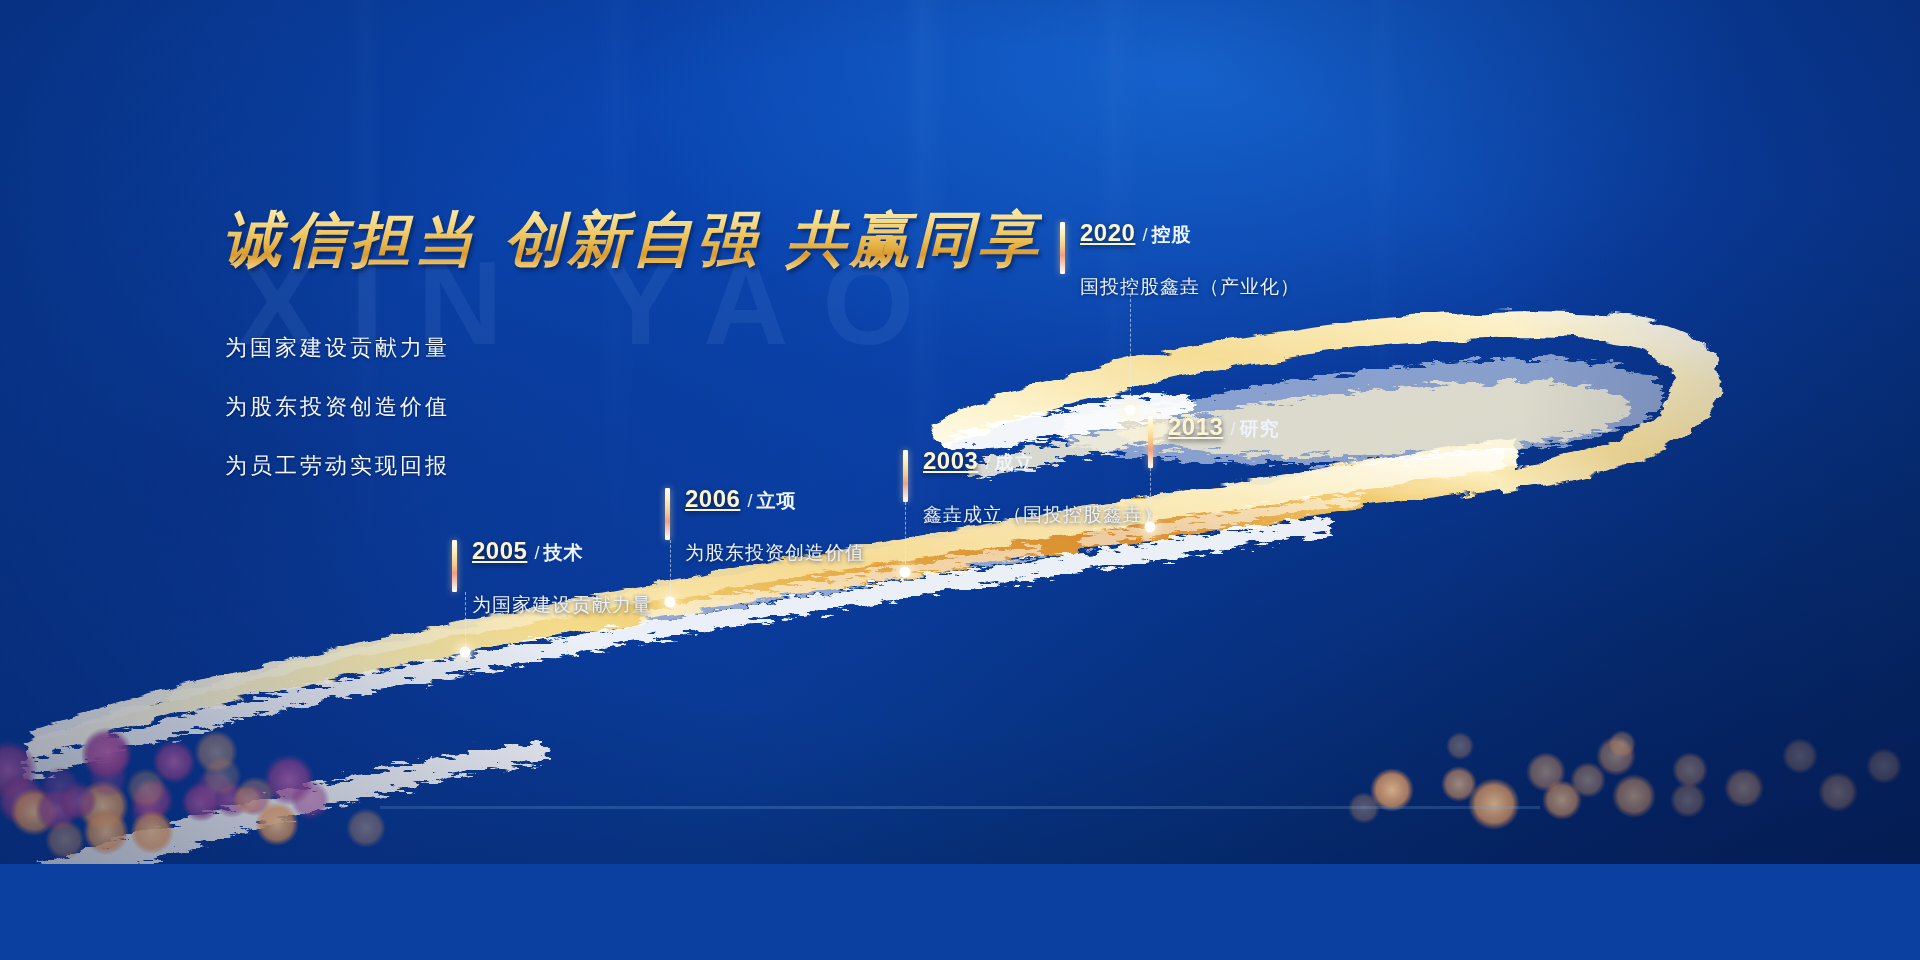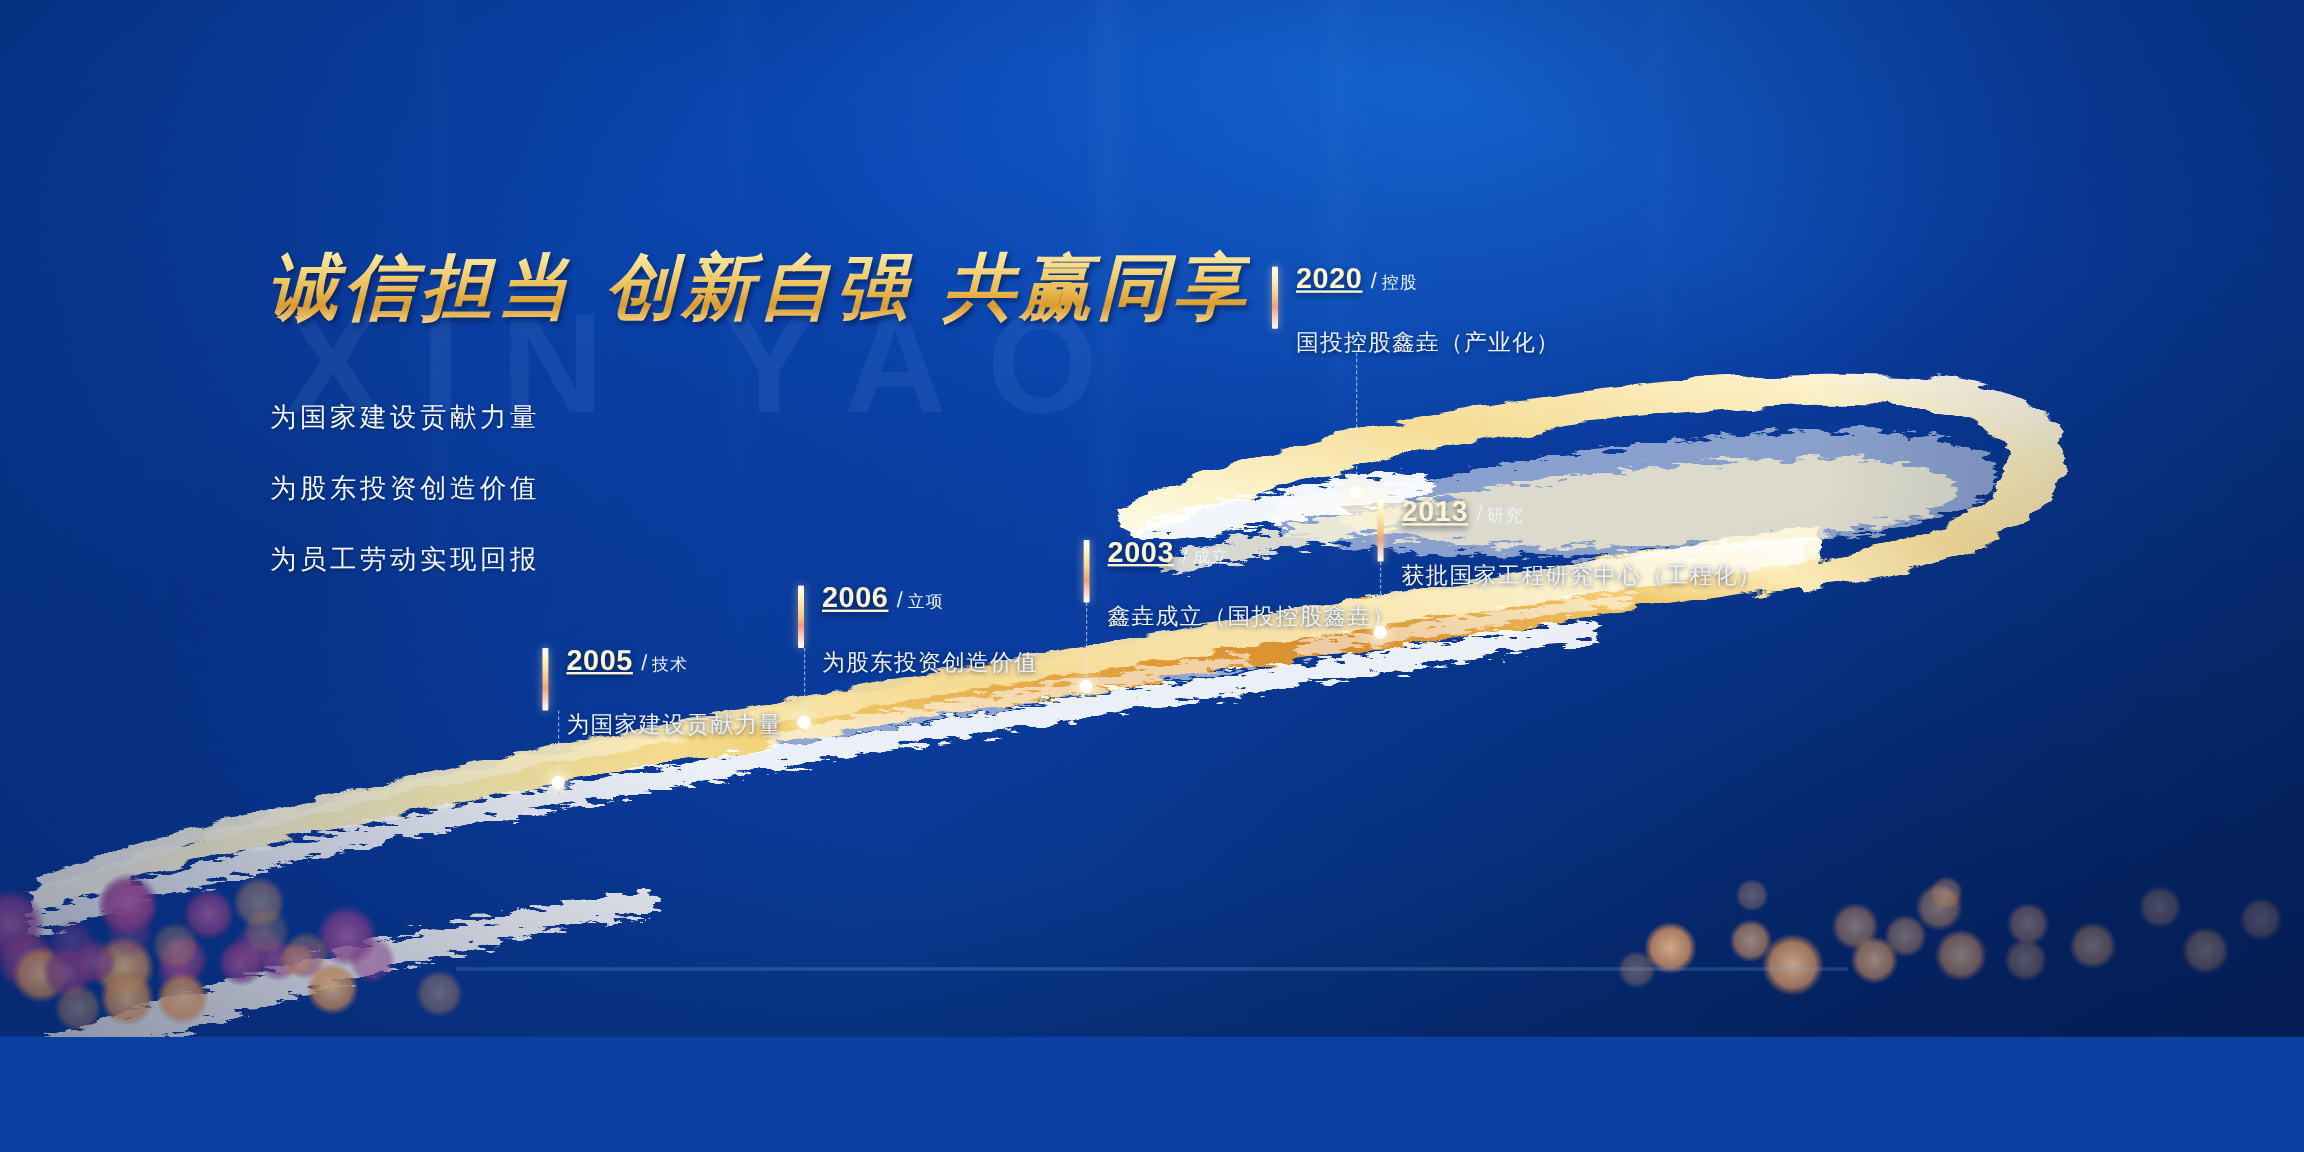--- a/index.html
+++ b/index.html
@@ -71,21 +71,21 @@
     box-shadow:0 0 7px rgba(255,220,160,.55);
   }
   .tl-text{position:absolute;left:20px;top:-3px;white-space:nowrap;}
   .tl-year{
     font-size:24px;font-weight:700;color:#fdf5cf;letter-spacing:.5px;
     text-shadow:0 2px 5px rgba(0,15,55,.7);
     font-family:"Liberation Sans",sans-serif;
     text-decoration:underline;
   }
   .tl-slash{font-size:18px;font-weight:400;color:#e9eef8;margin:0 4px 0 7px;}
-  .tl-cat{font-size:14px;font-weight:400;color:#eef3fc;letter-spacing:1px;}
+  .tl-cat{font-size:19px;font-weight:700;color:#eef3fc;letter-spacing:1px;}
   .tl-desc{
     margin-top:26px;font-size:19px;color:#eaf1fb;letter-spacing:1px;
     text-shadow:0 1px 4px rgba(0,15,55,.7);
   }
   .tl-lead{
     position:absolute;width:1px;
     border-left:1px dashed rgba(225,238,255,.62);
   }
   .tl-dot{
     position:absolute;width:11px;height:11px;border-radius:50%;
@@ -335,21 +335,20 @@
   </div>
   <div class="tl-lead" style="left:905px;top:502px;height:62px;"></div>
   <div class="tl-dot" style="left:905px;top:572px;"></div>
 
   <div class="tl-item" style="left:1148px;top:416px;">
     <div class="tl-bar"></div>
     <div class="tl-text">
       <div>
         <span class="tl-year">2013</span><span class="tl-slash">/</span><span class="tl-cat">研究</span>
       </div>
-      <div class="tl-desc">获批国家工程研究中心（工程化）</div>
     </div>
   </div>
   <div class="tl-lead" style="left:1150px;top:468px;height:52px;"></div>
   <div class="tl-dot" style="left:1150px;top:527px;"></div>
 
   <div class="tl-item" style="left:1060px;top:222px;">
     <div class="tl-bar"></div>
     <div class="tl-text">
       <div>
         <span class="tl-year">2020</span><span class="tl-slash">/</span><span class="tl-cat">控股</span>

